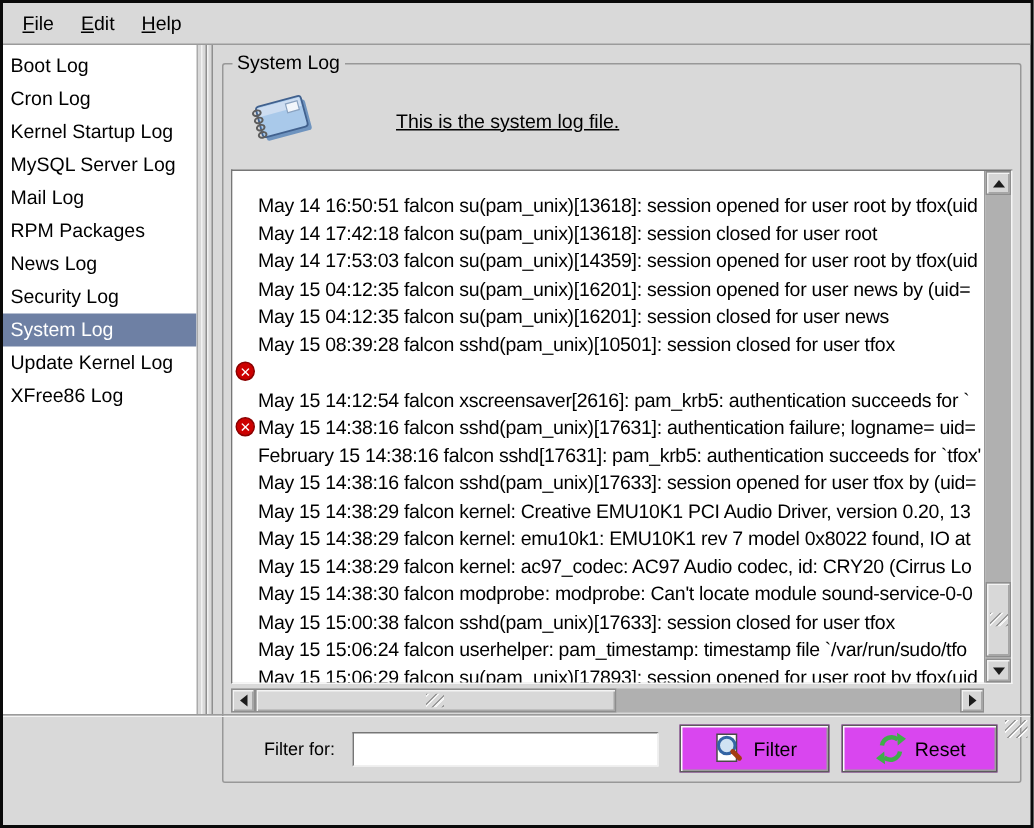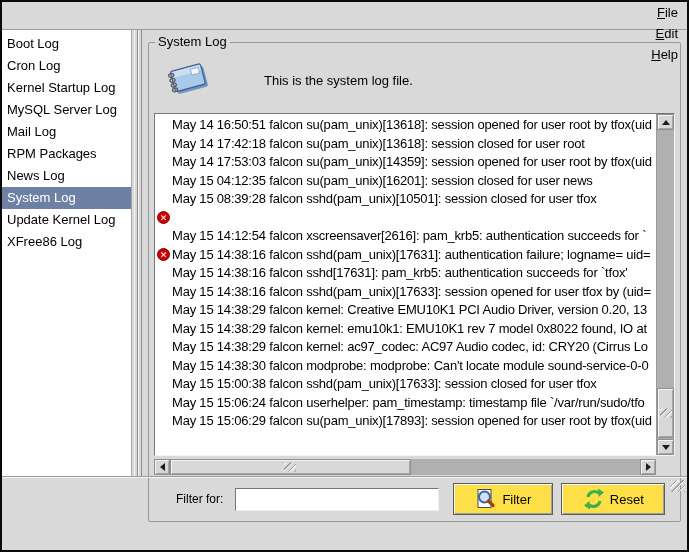--- a/index.html
+++ b/index.html
@@ -9,43 +9,43 @@
     --book-blue:#a9c9ea;
     --reset-green:#3fae49;
     --lens-blue:#3465a4;
     --scroll-trough:#b0b0b0;
   }
   *{box-sizing:border-box;margin:0;padding:0;}
   body{background:#555;font-family:"Liberation Sans","DejaVu Sans",sans-serif;}
   .window{width:689px;height:552px;background:var(--window-bg);border:2px solid #0a0a0a;
           position:relative;overflow:hidden;color:#000;}
   
-  .menubar{height:27px;display:flex;align-items:flex-end;padding-left:4px;background:var(--window-bg);flex-direction:column;}
+  .menubar{height:27px;display:flex;align-items:center;padding-left:4px;background:var(--window-bg);}
   .menu-item{display:inline-block;padding:3px 9px;font-size:13px;cursor:default;}
   .menu-item::first-letter{text-decoration:underline;}
   
   .content{display:flex;height:447px;border-top:1px solid #9b9b9b;}
   .sidebar{width:130px;background:#ffffff;padding-top:3px;overflow:hidden;border-right:1px solid #aaa;}
   .side-item{height:22px;line-height:22px;padding-left:5px;font-size:13px;white-space:nowrap;cursor:default;}
   .side-item.selected{background:var(--selection-blue);color:#fff;}
   .splitter{width:10px;position:relative;background:var(--window-bg);cursor:col-resize;}
   .splitter::before{content:"";position:absolute;top:0;bottom:0;left:2px;width:2px;
       border-left:1px solid #f2f2f2;border-right:1px solid #8f8f8f;}
   .splitter::after{content:"";position:absolute;top:0;bottom:0;left:6px;width:2px;
       border-left:1px solid #f2f2f2;border-right:1px solid #8f8f8f;}
   .main{flex:1;padding:0 6px;position:relative;}
   
   .frame{margin-top:12px;height:480px;border:1px solid #989898;position:relative;padding:4px 5px 0 5px;
          border-radius:2px;}
   .frame-label{position:absolute;top:-9px;left:6px;background:var(--window-bg);padding:0 3px;font-size:13px;}
-  .header{height:66px;display:flex;align-items:center;padding-left:12px;}
+  .header{height:66px;display:flex;align-items:center;padding-left:12px;text-decoration:underline;}
   .desc{font-size:13px;margin-left:52px;}
   
   .listbox{display:flex;height:343px;border:1px solid;border-color:#767676 #f6f6f6 #f6f6f6 #767676;}
-  .list-viewport{flex:1;background:#fff;overflow:hidden;padding-top:2px;border-right:1px solid #9a9a9a;}
+  .list-viewport{flex:1;background:#fff;overflow:hidden;padding-top:14px;border-right:1px solid #9a9a9a;}
   .log-row{height:18.5px;line-height:18.5px;padding-left:17px;position:relative;
            white-space:nowrap;font-size:13px;letter-spacing:-0.2px;cursor:default;}
   .error-badge{position:absolute;left:2px;top:2px;width:13px;height:13px;border-radius:50%;
            background:var(--error-red);color:#fff;font-size:9px;line-height:13px;text-align:center;
            font-weight:bold;border:1px solid #8a0000;}
   .error-badge::after{content:"\2715";}
   
   .vscroll{width:17px;position:relative;background:var(--scroll-trough);}
   .sb-btn{position:absolute;background:#d6d6d6;border:1px solid #8e8e8e;
           box-shadow:inset 1px 1px 0 #f4f4f4, inset -1px -1px 0 #a6a6a6;
@@ -65,21 +65,21 @@
   .tri{width:0;height:0;border:4px solid transparent;}
   .tri-up{border-bottom:5px solid #1c1c1c;border-top:none;}
   .tri-down{border-top:5px solid #1c1c1c;border-bottom:none;}
   .tri-left{border-right:5px solid #1c1c1c;border-left:none;}
   .tri-right{border-left:5px solid #1c1c1c;border-right:none;}
   
   .filter-row{margin-top:8px;display:flex;align-items:center;padding-left:12px;}
   .filter-label{font-size:12px;margin-right:12px;margin-left:10px;}
   .filter-input{width:204px;height:23px;border:1px solid;border-color:#767676 #f0f0f0 #f0f0f0 #767676;
         background:#fff;font:13px "Liberation Sans",sans-serif;padding:0 3px;outline:none;}
-  .btn{height:32px;background:#fde047;border:1px solid #5c5c5c;
+  .btn{height:32px;background:#d946ef;border:1px solid #5c5c5c;
        box-shadow:inset 1px 1px 0 #fafafa, inset -1px -1px 0 #9d9d9d;
        display:flex;align-items:center;justify-content:center;gap:5px;
        font:13px "Liberation Sans",sans-serif;cursor:default;}
   .btn-filter{width:100px;margin-left:14px;}
   .btn-reset{width:104px;margin-left:8px;}
   
   .statusbar{height:18px;border-top:1px solid #9b9b9b;box-shadow:inset 0 1px 0 #f4f4f4;position:relative;}
   .resize-grip{position:absolute;right:2px;bottom:2px;width:15px;height:12px;
        background:repeating-linear-gradient(135deg,#9c9c9c 0 1px,#fbfbfb 1px 2px,transparent 2px 4.5px);}
 </style>
@@ -108,20 +108,21 @@
         <div class="side-item">Kernel Startup Log</div>
 
         <div class="side-item">MySQL Server Log</div>
 
         <div class="side-item">Mail Log</div>
 
         <div class="side-item">RPM Packages</div>
 
         <div class="side-item">News Log</div>
 
+        <div class="side-item">Security Log</div>
 
         <div class="side-item selected">System Log</div>
 
         <div class="side-item">Update Kernel Log</div>
 
         <div class="side-item">XFree86 Log</div>
       </div>
 
     <div class="splitter"></div>
 
@@ -156,20 +157,24 @@
               <div class="log-row">
                 
                 <span>May 14 17:42:18 falcon su(pam_unix)[13618]: session closed for user root</span>
               </div>
 
               <div class="log-row">
                 
                 <span>May 14 17:53:03 falcon su(pam_unix)[14359]: session opened for user root by tfox(uid</span>
               </div>
 
+              <div class="log-row">
+                
+                <span>May 15 04:12:35 falcon su(pam_unix)[16201]: session opened for user news by (uid=</span>
+              </div>
 
               <div class="log-row">
                 
                 <span>May 15 04:12:35 falcon su(pam_unix)[16201]: session closed for user news</span>
               </div>
 
               <div class="log-row">
                 
                 <span>May 15 08:39:28 falcon sshd(pam_unix)[10501]: session closed for user tfox</span>
               </div>
@@ -183,21 +188,21 @@
                 <span>May 15 14:12:54 falcon xscreensaver[2616]: pam_krb5: authentication succeeds for `</span>
               </div>
 
               <div class="log-row">
                 <span class="error-badge"></span>
                 <span>May 15 14:38:16 falcon sshd(pam_unix)[17631]: authentication failure; logname= uid=</span>
               </div>
 
               <div class="log-row">
                 
-                <span>May 15 14:38:16 falcon sshd[17631]: pam_krb5: authentication succeeds for `tfox'</span>
+                <span>February 15 14:38:16 falcon sshd[17631]: pam_krb5: authentication succeeds for `tfox'</span>
               </div>
 
               <div class="log-row">
                 
                 <span>May 15 14:38:16 falcon sshd(pam_unix)[17633]: session opened for user tfox by (uid=</span>
               </div>
 
               <div class="log-row">
                 
                 <span>May 15 14:38:29 falcon kernel: Creative EMU10K1 PCI Audio Driver, version 0.20, 13</span>

